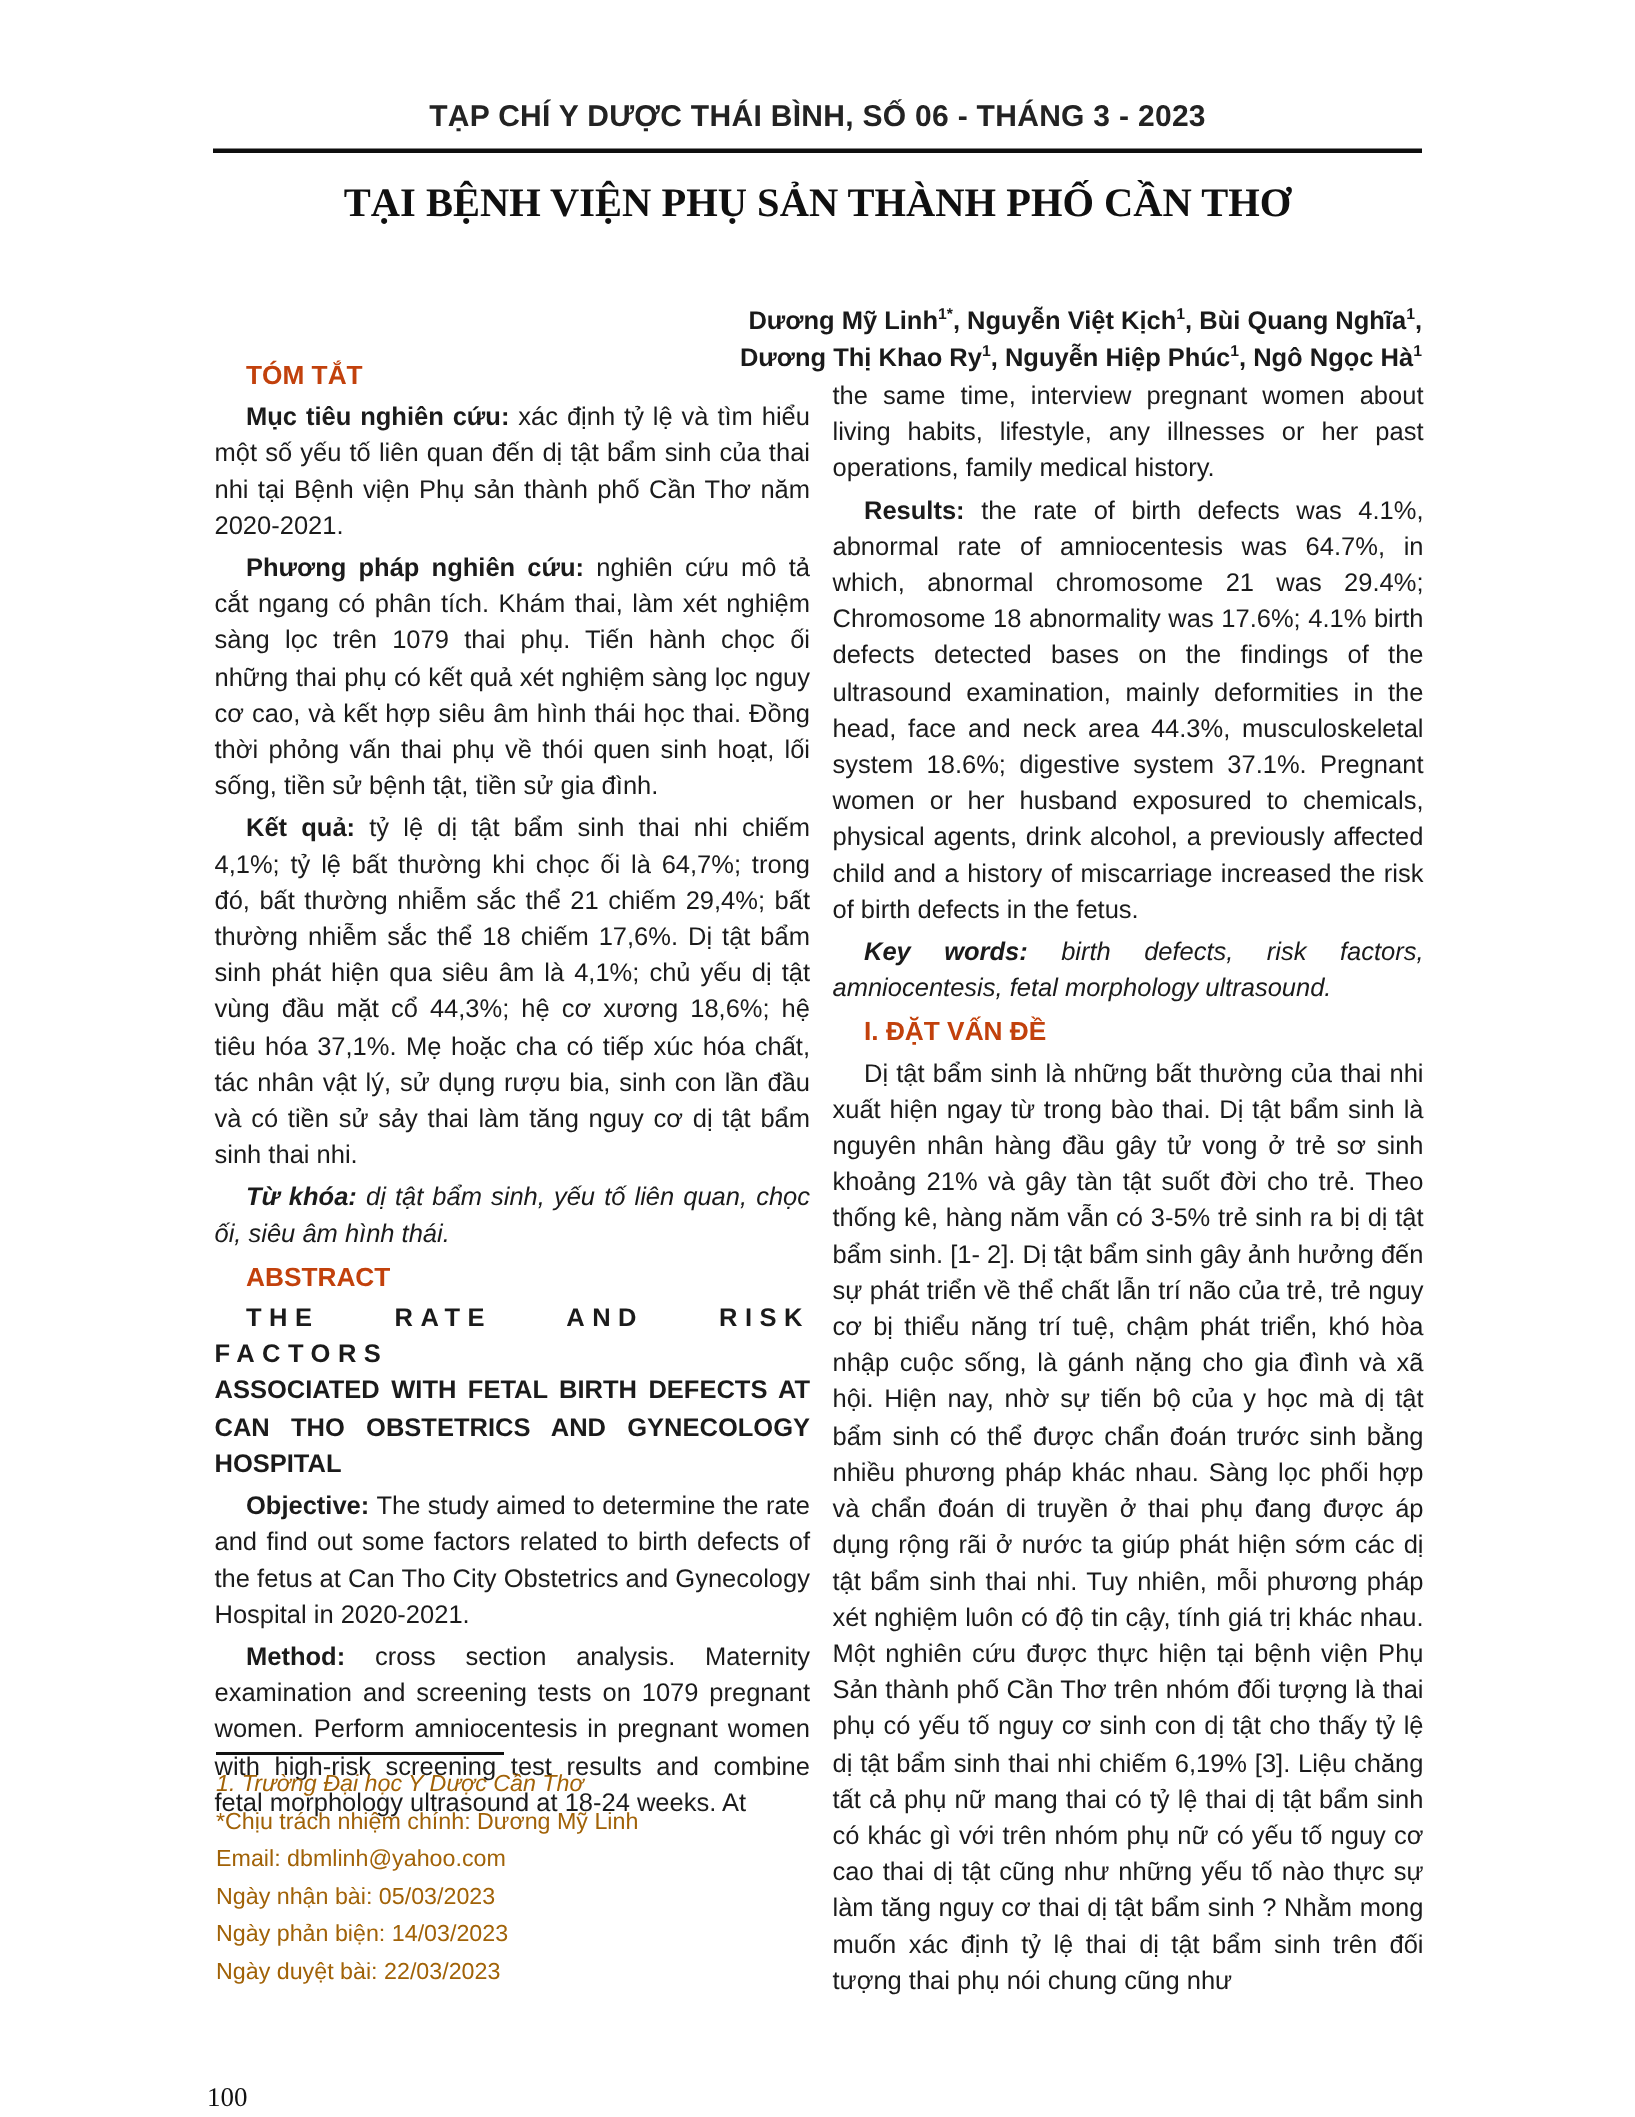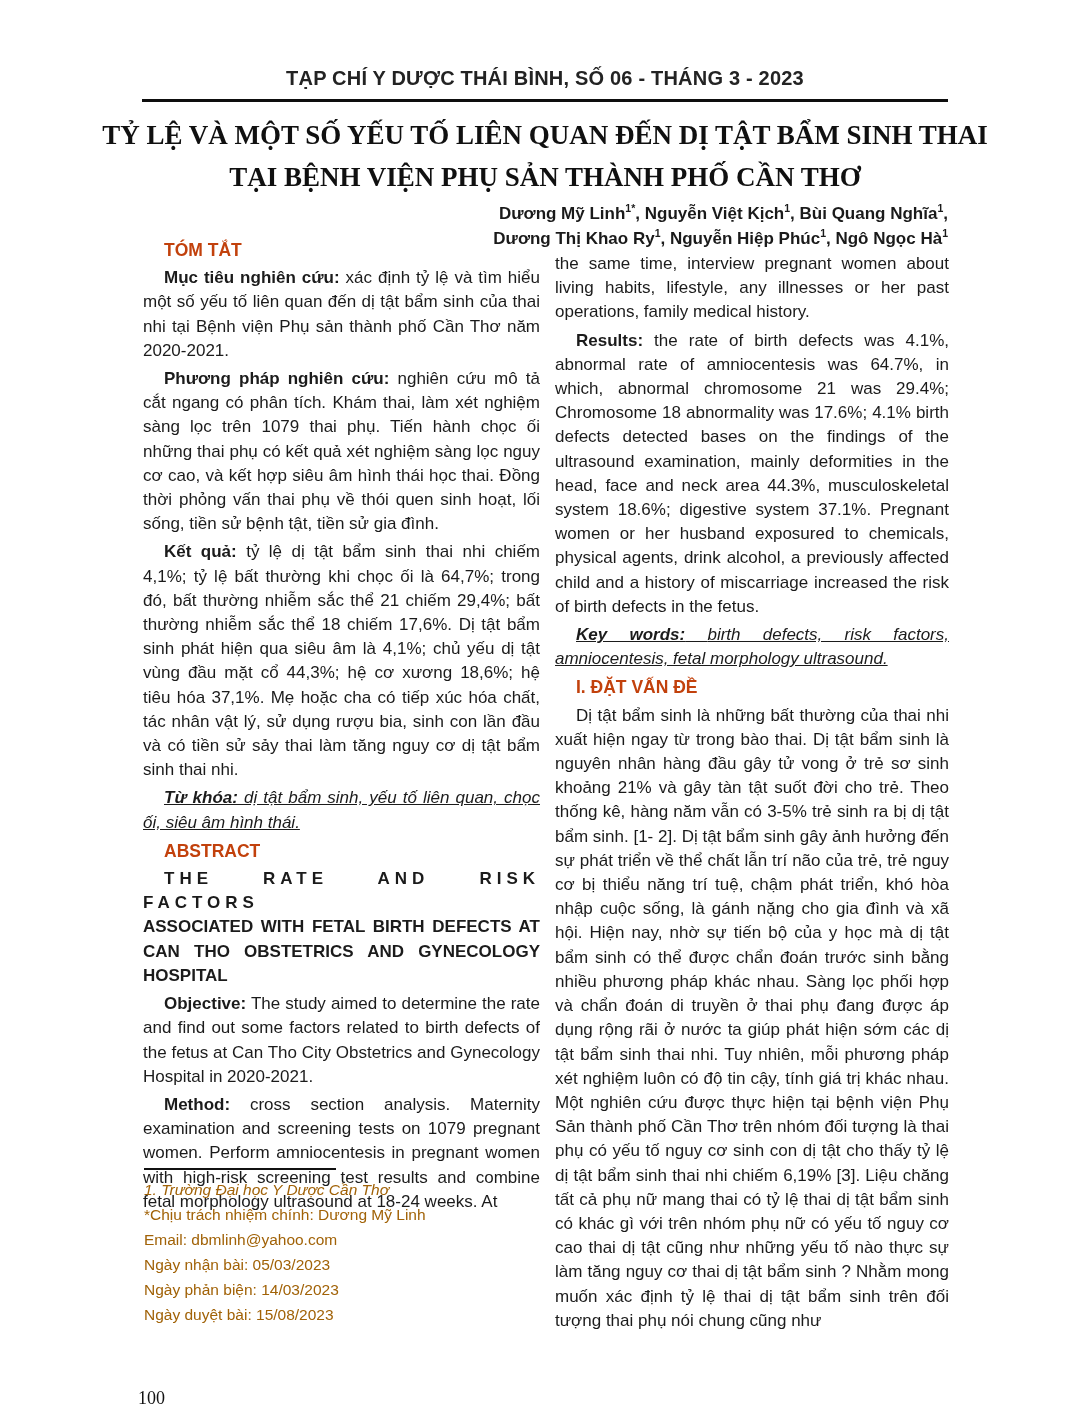--- a/index.html
+++ b/index.html
@@ -35,21 +35,21 @@
   .col-left  { top:237px; left:143px; width:397px; }
   .col-right { top:252px; left:555px; width:394px; }
 
   .column p { margin:0 0 4px 0; text-indent:21px; }
   .column p.noindent { text-indent:0; }
   .sec-heading {
     font-weight:700; font-size:17.5px; line-height:24.2px;
     text-indent:21px; text-align:left; margin:1px 0 4px 0; color:#c2410c;
   }
   .lead { font-weight:700; }
-  .kw, .kw .lead { font-style:italic;text-decoration:underline; }
+  .kw, .kw .lead { font-style:italic; }
   .eng-title { font-weight:700; }
   .eng-title .spread { letter-spacing:5px; word-spacing:7px; }
 
   .footnote {
     position:absolute; top:1168px; left:144px; width:400px;
     font-size:15.5px; line-height:25px; text-align:left; color:#a16207;
   }
   .footnote-rule { width:192px; height:2px; background:#111; margin-bottom:7px; }
   .fn-line { display:block; }
   .fn-affil { font-style:italic; }
@@ -59,21 +59,20 @@
     font-family:"Liberation Serif", serif; font-size:18px; color:#111;
   }
 </style>
 </head>
 <body>
 
 <div class="journal-header">TẠP CHÍ Y DƯỢC THÁI BÌNH, SỐ 06 - THÁNG 3 - 2023</div>
 <div class="header-rule"></div>
 
 <div class="article-title">
-  <div>TỶ LỆ VÀ MỘT SỐ YẾU TỐ LIÊN QUAN ĐẾN DỊ TẬT BẨM SINH THAI</div>
   <div>TẠI BỆNH VIỆN PHỤ SẢN THÀNH PHỐ CẦN THƠ</div>
 </div>
 
 <div class="authors">
   <div><span>Dương Mỹ Linh</span><sup>1*</sup><span>, </span><span>Nguyễn Việt Kịch</span><sup>1</sup><span>, </span><span>Bùi Quang Nghĩa</span><sup>1</sup><span>,</span>
   </div>
   <div><span>Dương Thị Khao Ry</span><sup>1</sup><span>, </span><span>Nguyễn Hiệp Phúc</span><sup>1</sup><span>, </span><span>Ngô Ngọc Hà</span><sup>1</sup><span></span>
   </div>
 </div>
 
@@ -109,16 +108,16 @@
   <p>Dị tật bẩm sinh là những bất thường của thai nhi xuất hiện ngay từ trong bào thai. Dị tật bẩm sinh là nguyên nhân hàng đầu gây tử vong ở trẻ sơ sinh khoảng 21% và gây tàn tật suốt đời cho trẻ. Theo thống kê, hàng năm vẫn có 3-5% trẻ sinh ra bị dị tật bẩm sinh. [1- 2]. Dị tật bẩm sinh gây ảnh hưởng đến sự phát triển về thể chất lẫn trí não của trẻ, trẻ nguy cơ bị thiểu năng trí tuệ, chậm phát triển, khó hòa nhập cuộc sống, là gánh nặng cho gia đình và xã hội. Hiện nay, nhờ sự tiến bộ của y học mà dị tật bẩm sinh có thể được chẩn đoán trước sinh bằng nhiều phương pháp khác nhau. Sàng lọc phối hợp và chẩn đoán di truyền ở thai phụ đang được áp dụng rộng rãi ở nước ta giúp phát hiện sớm các dị tật bẩm sinh thai nhi. Tuy nhiên, mỗi phương pháp xét nghiệm luôn có độ tin cậy, tính giá trị khác nhau. Một nghiên cứu được thực hiện tại bệnh viện Phụ Sản thành phố Cần Thơ trên nhóm đối tượng là thai phụ có yếu tố nguy cơ sinh con dị tật cho thấy tỷ lệ dị tật bẩm sinh thai nhi chiếm 6,19% [3]. Liệu chăng tất cả phụ nữ mang thai có tỷ lệ thai dị tật bẩm sinh có khác gì với trên nhóm phụ nữ có yếu tố nguy cơ cao thai dị tật cũng như những yếu tố nào thực sự làm tăng nguy cơ thai dị tật bẩm sinh ? Nhằm mong muốn xác định tỷ lệ thai dị tật bẩm sinh trên đối tượng thai phụ nói chung cũng như</p>
 </div>
 
 <div class="footnote">
   <div class="footnote-rule"></div>
   <span class="fn-line fn-affil">1. Trường Đại học Y Dược Cần Thơ</span>
   <span class="fn-line">*Chịu trách nhiệm chính: Dương Mỹ Linh</span>
   <span class="fn-line">Email: dbmlinh@yahoo.com</span>
   <span class="fn-line">Ngày nhận bài: 05/03/2023</span>
   <span class="fn-line">Ngày phản biện: 14/03/2023</span>
-  <span class="fn-line">Ngày duyệt bài: 15/08/2023</span>
+  <span class="fn-line">Ngày duyệt bài: 22/03/2023</span>
 </div>
 
 <div class="page-number">100</div>
 
 </body></html>

